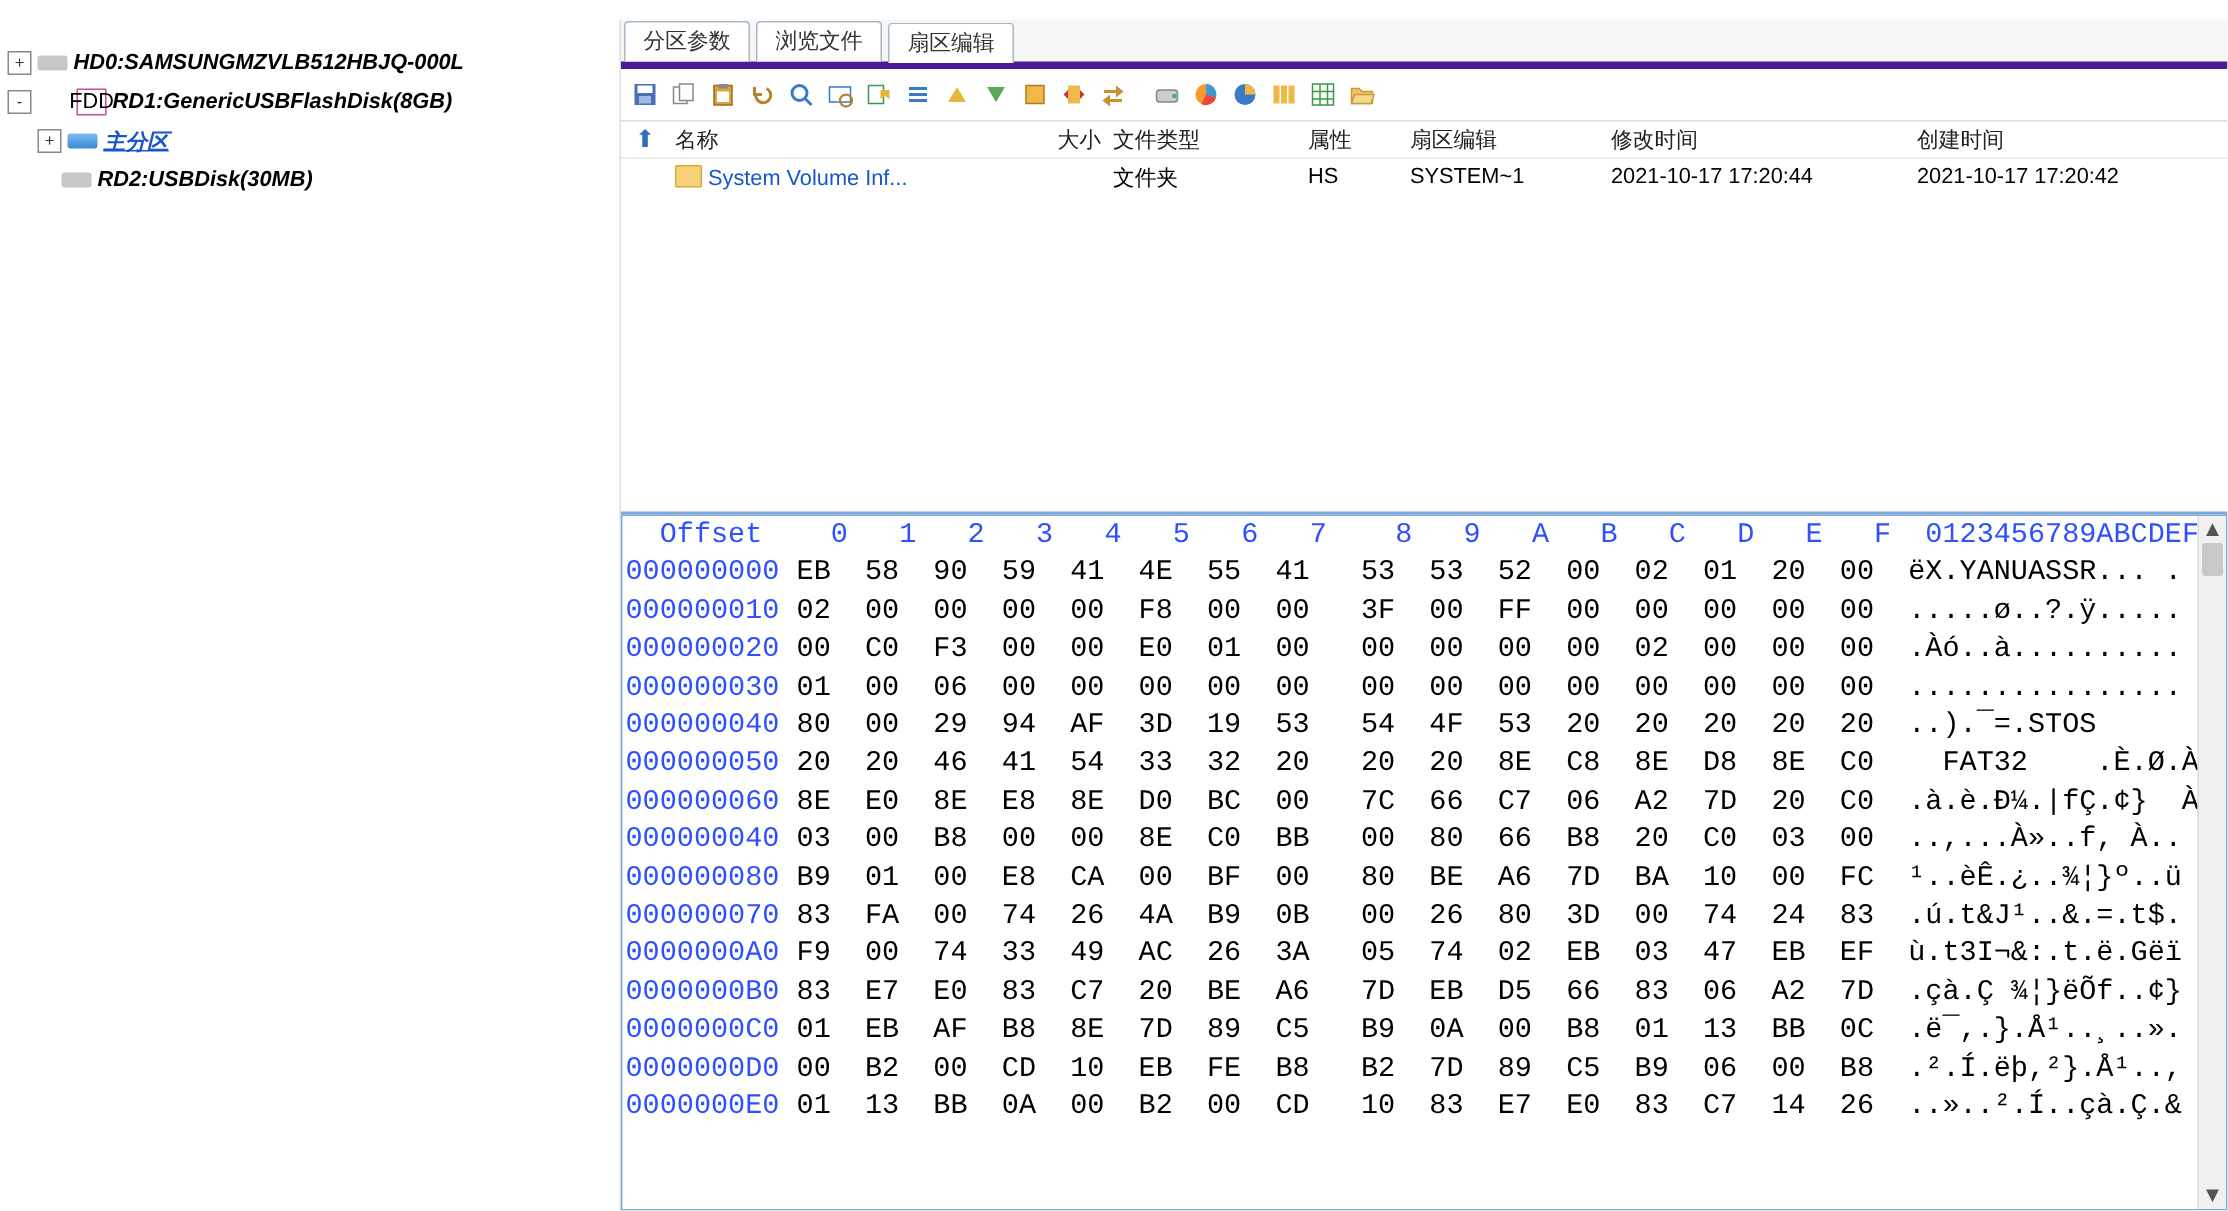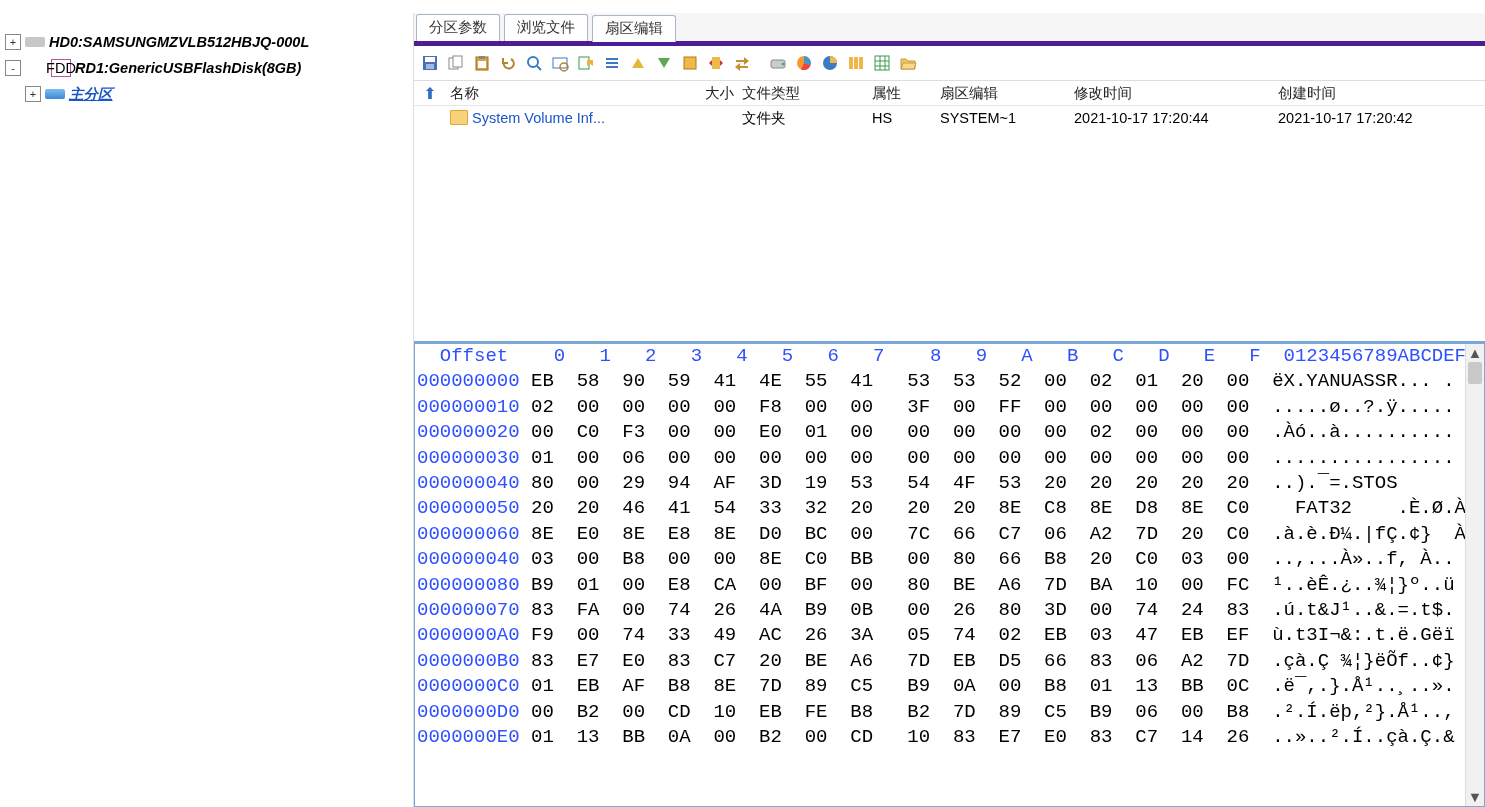--- a/index.html
+++ b/index.html
@@ -72,20 +72,26 @@
         <span class="icon fdd">
             <span class="fdd-inner">FDD</span>
           </span>
         <span class="node-label">RD1:GenericUSBFlashDisk(8GB)</span>
       </div>
       <div class="node">
         <span class="spacer"></span>
         <span class="toggle">+</span>
         <span class="icon part"></span>
         <span class="node-label link">主分区</span>
+      </div>
+      <div class="node">
+        <span class="spacer"></span>
+        <span style="width:16px;display:inline-block;"></span>
+        <span class="icon usb"></span>
+        <span class="node-label">RD2:USBDisk(30MB)</span>
       </div>
     </div>
 
     <div class="right">
       <div class="tabs">
         <div class="tab inactive">分区参数</div>
         <div class="tab inactive">浏览文件</div>
         <div class="tab active">扇区编辑</div>
       </div>
 

